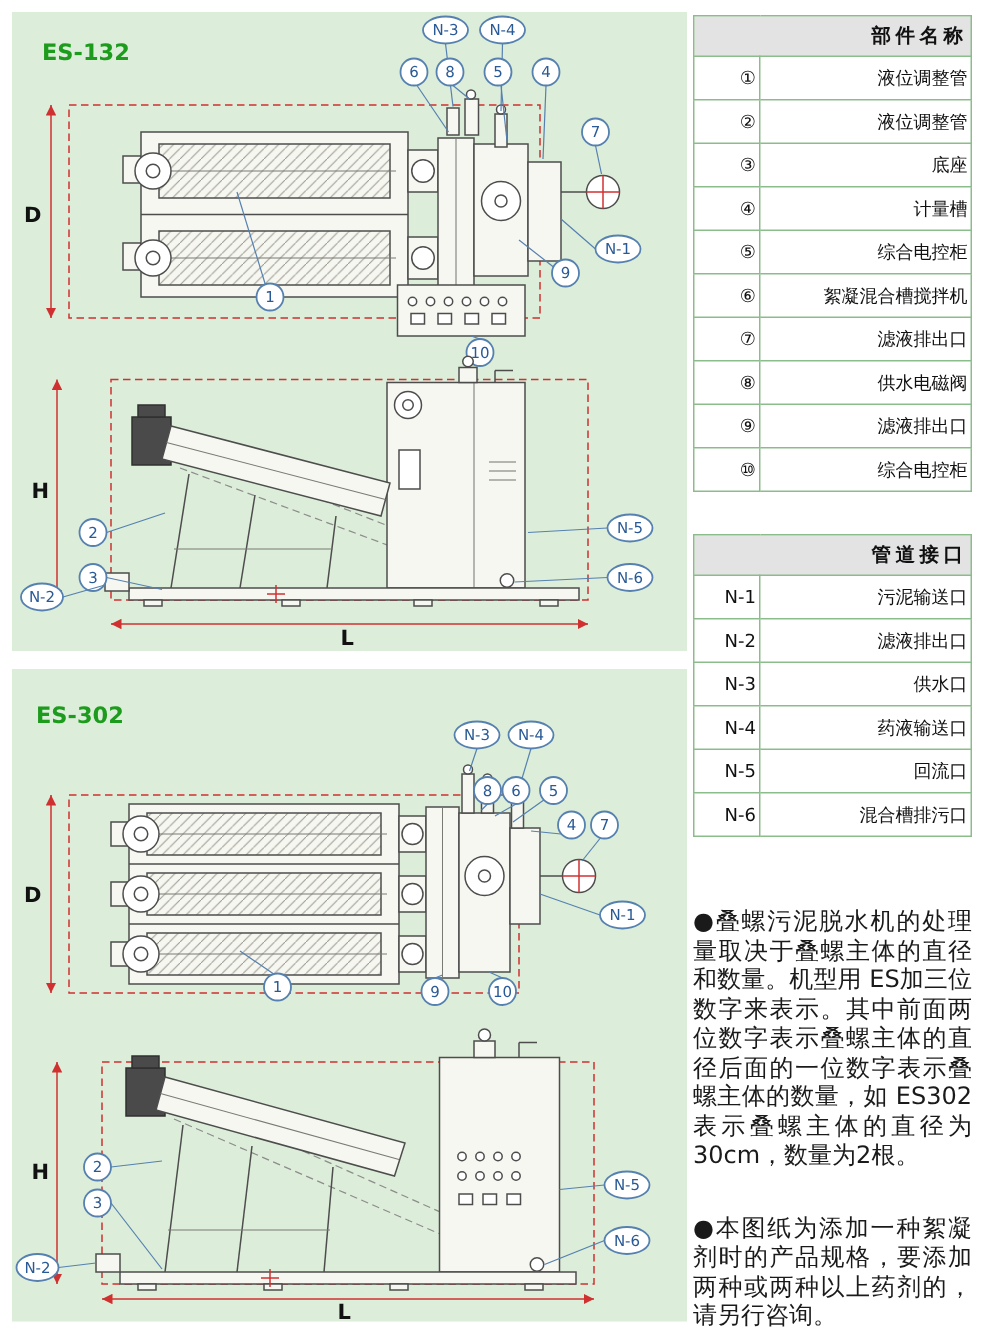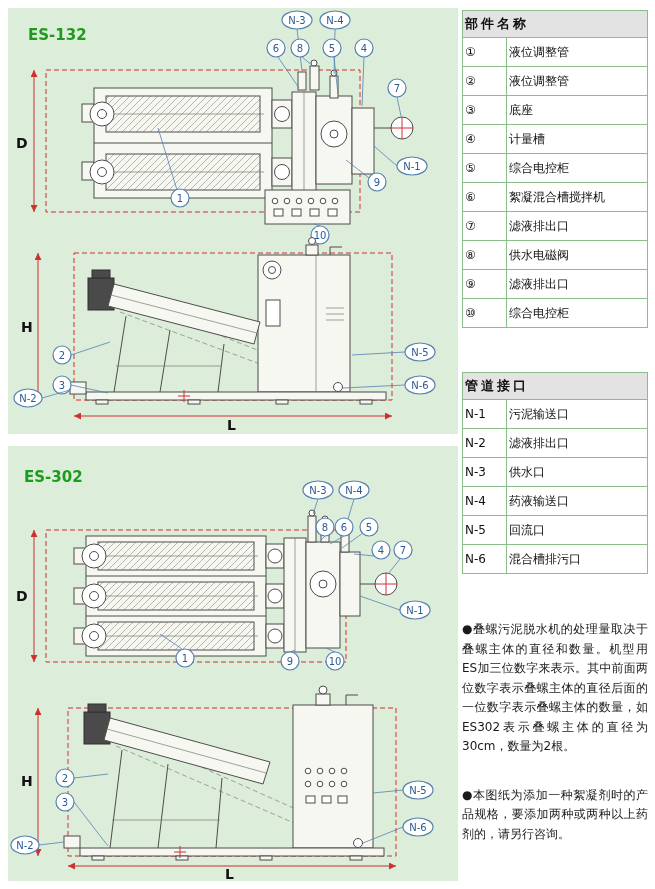--- a/index.html
+++ b/index.html
@@ -24,26 +24,26 @@
   .dimtext{ fill:#111; font-size:14px; font-weight:bold; font-family:"DejaVu Sans",sans-serif; }
   .redcross { stroke:#d03030; stroke-width:1; fill:none; }
   .callout-shape { fill:#ffffff; stroke:#5580b0; stroke-width:1.2; }
   .callout-text  { fill:#2a5a96; font-size:10px; text-anchor:middle; font-family:"DejaVu Sans",sans-serif; }
   .leader { stroke:#5580b0; stroke-width:0.8; fill:none; }
   .model-text { fill:#1d9b1d; font-size:15px; font-weight:bold; font-family:"DejaVu Sans",sans-serif; }
 
   
   .right-col { position:absolute; left:462px; top:10px; width:186px; }
   table.tbl { border-collapse:collapse; width:100%; font-size:12px; color:#111; background:#ffffff; }
-  .tbl th, .tbl td { border:1px solid #8bbd8b; text-align:left; padding:0 2px; }
+  .tbl th, .tbl td { border:1px solid #8bbd8b; text-align:right; padding:0 2px; }
   .tbl th { background:#e3e3e3; height:27px; font-size:13px; letter-spacing:3px; font-weight:bold; }
   .tbl td { height:29px; }
   .tbl td.num { width:44px; }
-  table.pipes { margin-top:44px; }
-  .notes { margin-top:46px; font-size:12px; line-height:19.5px; color:#1a1a1a; text-align:justify; }
+  table.pipes { margin-top:28px; }
+  .notes { margin-top:46px; font-size:16px; line-height:19.5px; color:#1a1a1a; text-align:justify; }
   .notes p + p { margin-top:29px; }
 </style>
 </head>
 <body>
 
 <div class="page">
 
   <div class="panel panel1">
     <svg width="450" height="426" viewBox="0 0 450 426">
       <defs>

